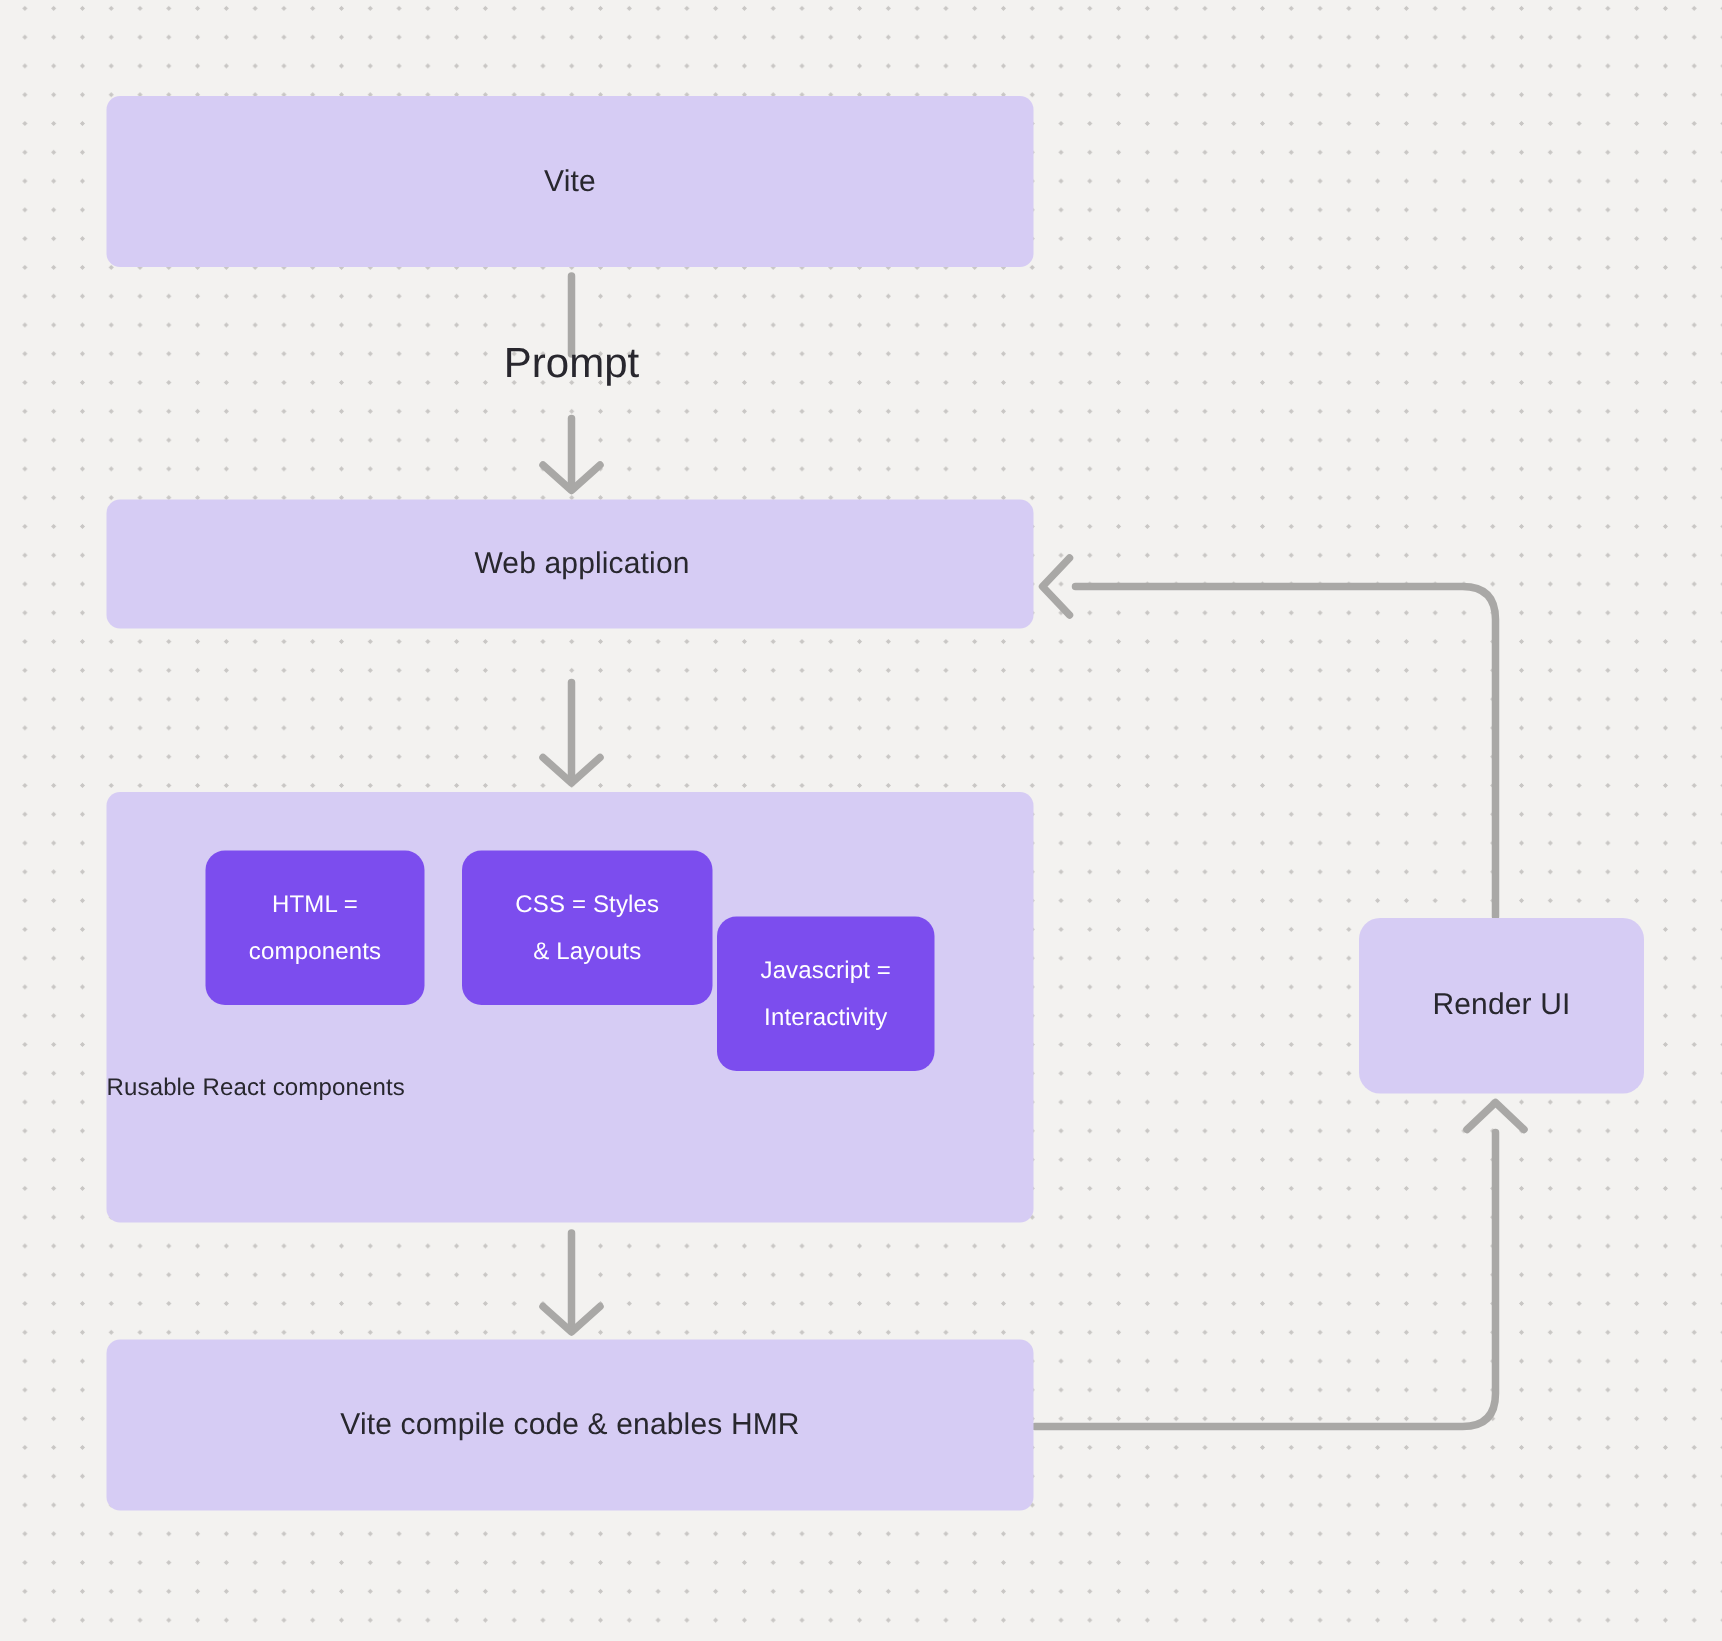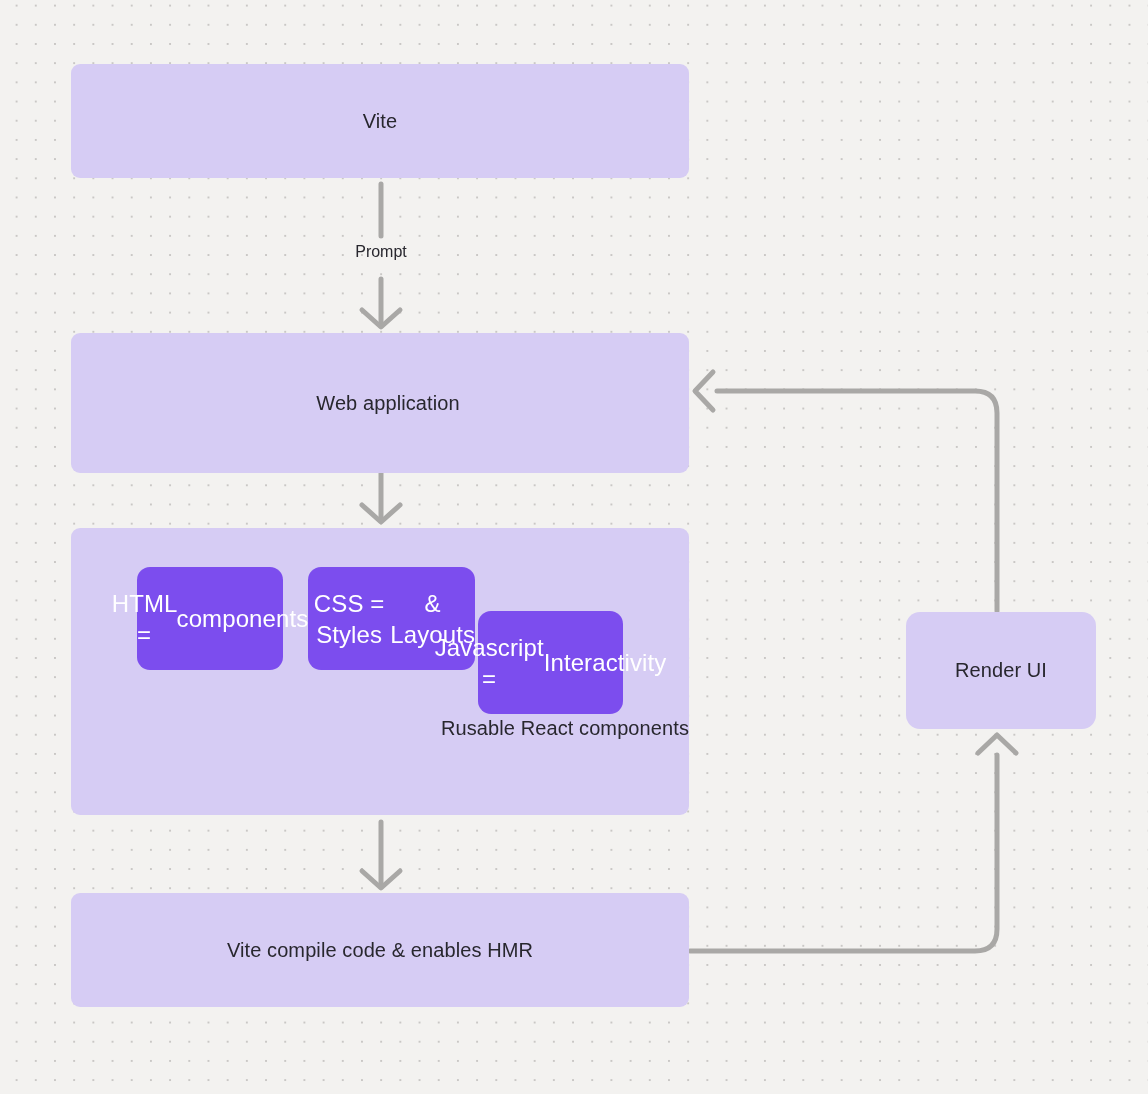--- a/index.html
+++ b/index.html
@@ -33,59 +33,60 @@
     border-radius:9px;
     display:flex;
     align-items:center;
     justify-content:center;
     color:var(--text);
     font-size:20px;
     font-weight:500;
     letter-spacing:0.1px;
   }
   .node-user       {left:71px;  top:64px;  width:618px; height:114px;}
-  .node-webapp     {left:71px;  top:333px; width:618px; height:140px;padding-left:16px;}
+  .node-webapp     {left:71px;  top:333px; width:618px; height:86px;padding-left:16px;}
   .node-group      {left:71px;  top:528px; width:618px; height:287px; display:block;}
   .node-vite       {left:71px;  top:893px; width:618px; height:114px;}
   .node-render     {left:906px; top:612px; width:190px; height:117px; border-radius:14px;}
   .chip{
     position:absolute;
     top:39px;
     height:103px;
     background:var(--accent-fill);
     border-radius:13px;
     color:var(--accent-text);
     display:flex;
+    flex-direction:column;
     align-items:center;
     justify-content:center;
-    font-size:24px;
+    font-size:16px;
     font-weight:500;
     line-height:31px;
     text-align:center;
   }
   .chip-html{left:66px;  width:146px;}
   .chip-css {left:237px; width:167px;}
   .chip-js  {left:407px; width:145px;margin-top:44px;}
   .group-caption{
     position:absolute;
     left:0; right:0;
     top:189px;
-    text-align:right;
+    text-align:left;
     color:var(--text);
-    font-size:20px;
+    font-size:16px;
     font-weight:500;
   }
   .edge-label{
     position:absolute;
     left:321px;
-    top:243px;
+    top:226px;
     width:120px;
     text-align:center;
     color:var(--text);
-    font-size:16px;
+    font-size:28px;
     font-weight:500;
   }
   .connectors{
     position:absolute;
     left:0; top:0;
     width:1148px;
     height:1094px;
     pointer-events:none;
   }
   .connector{

